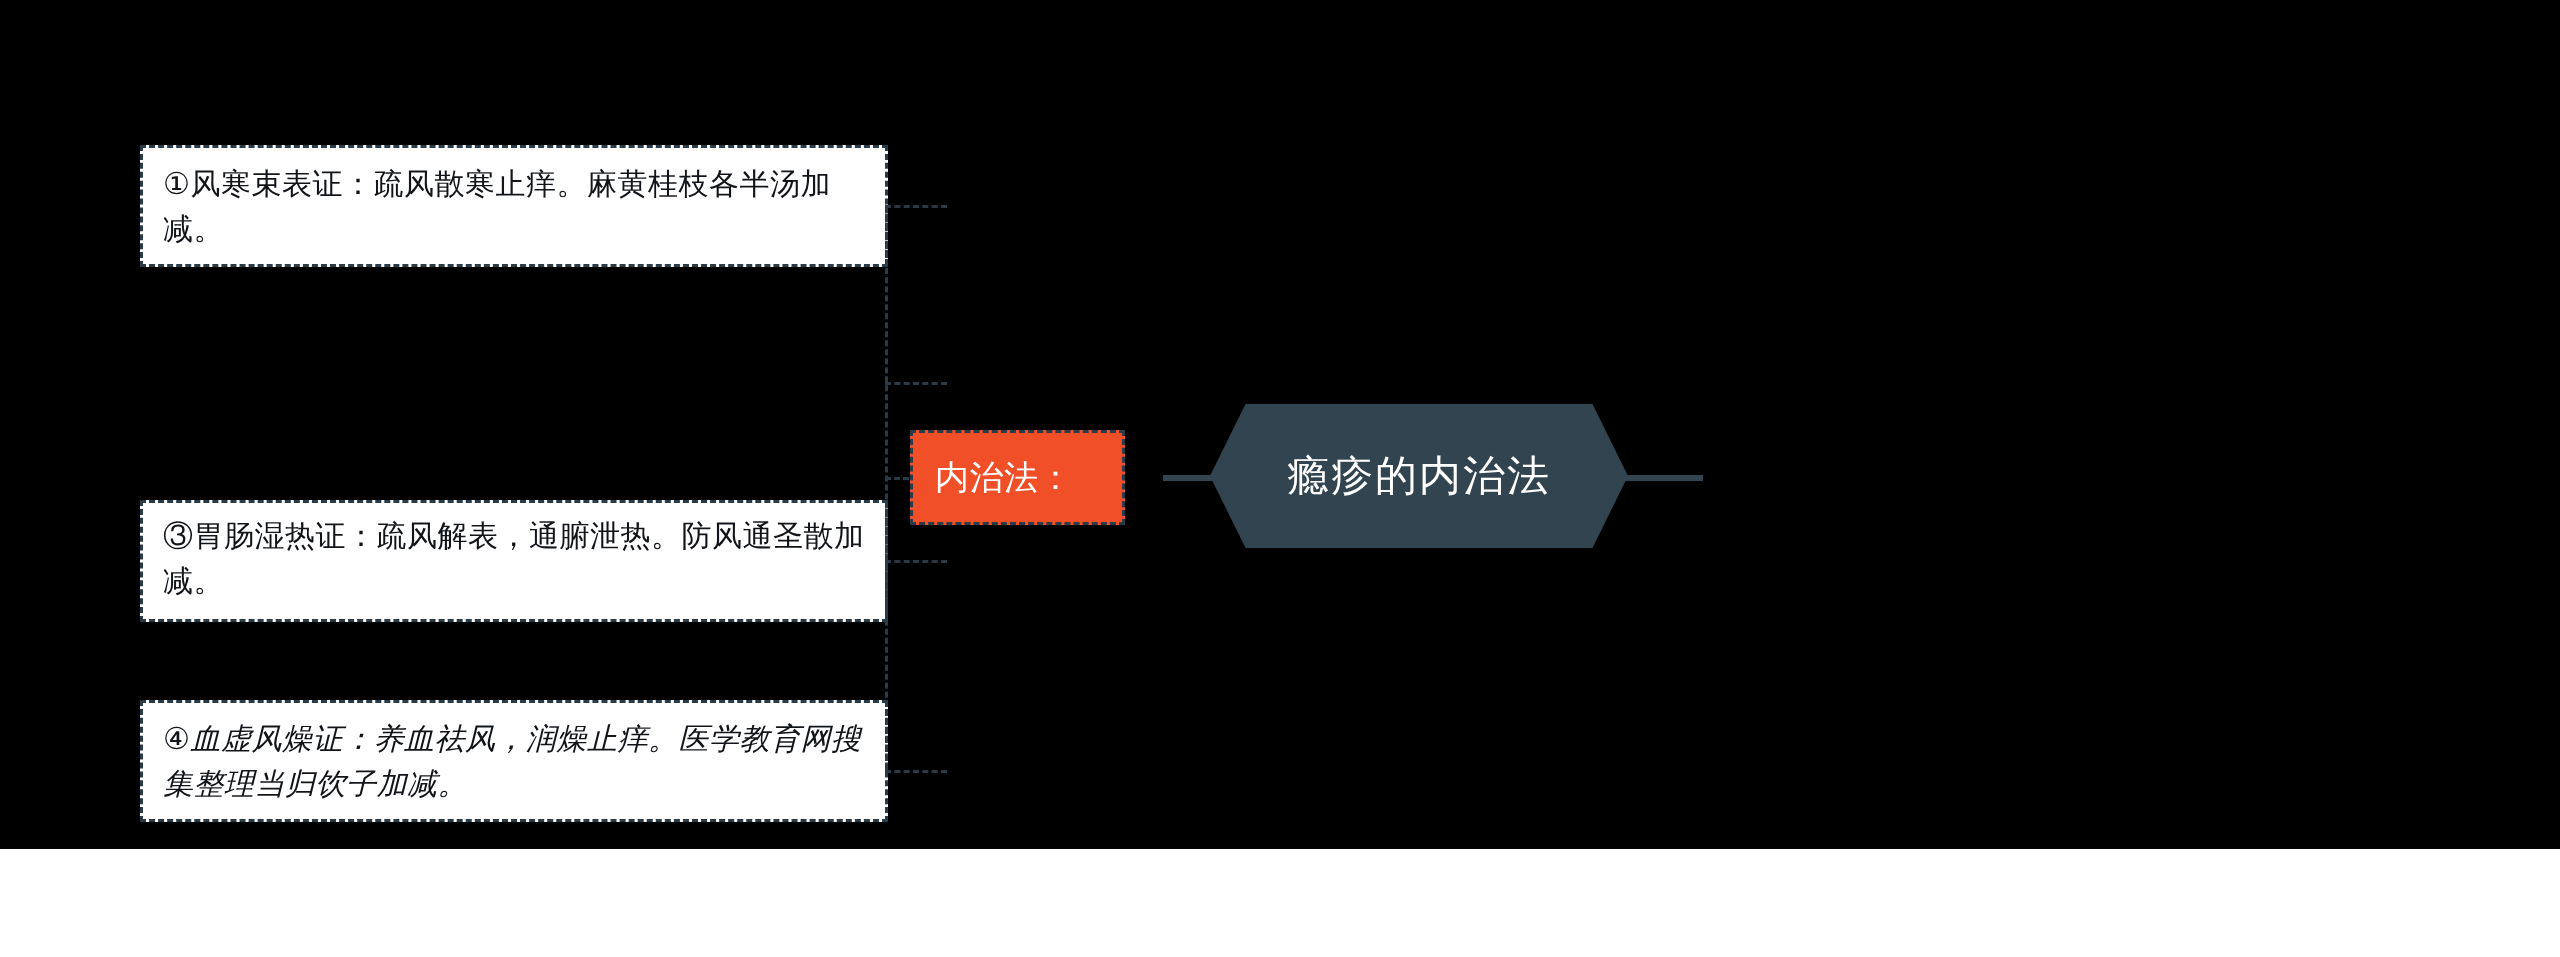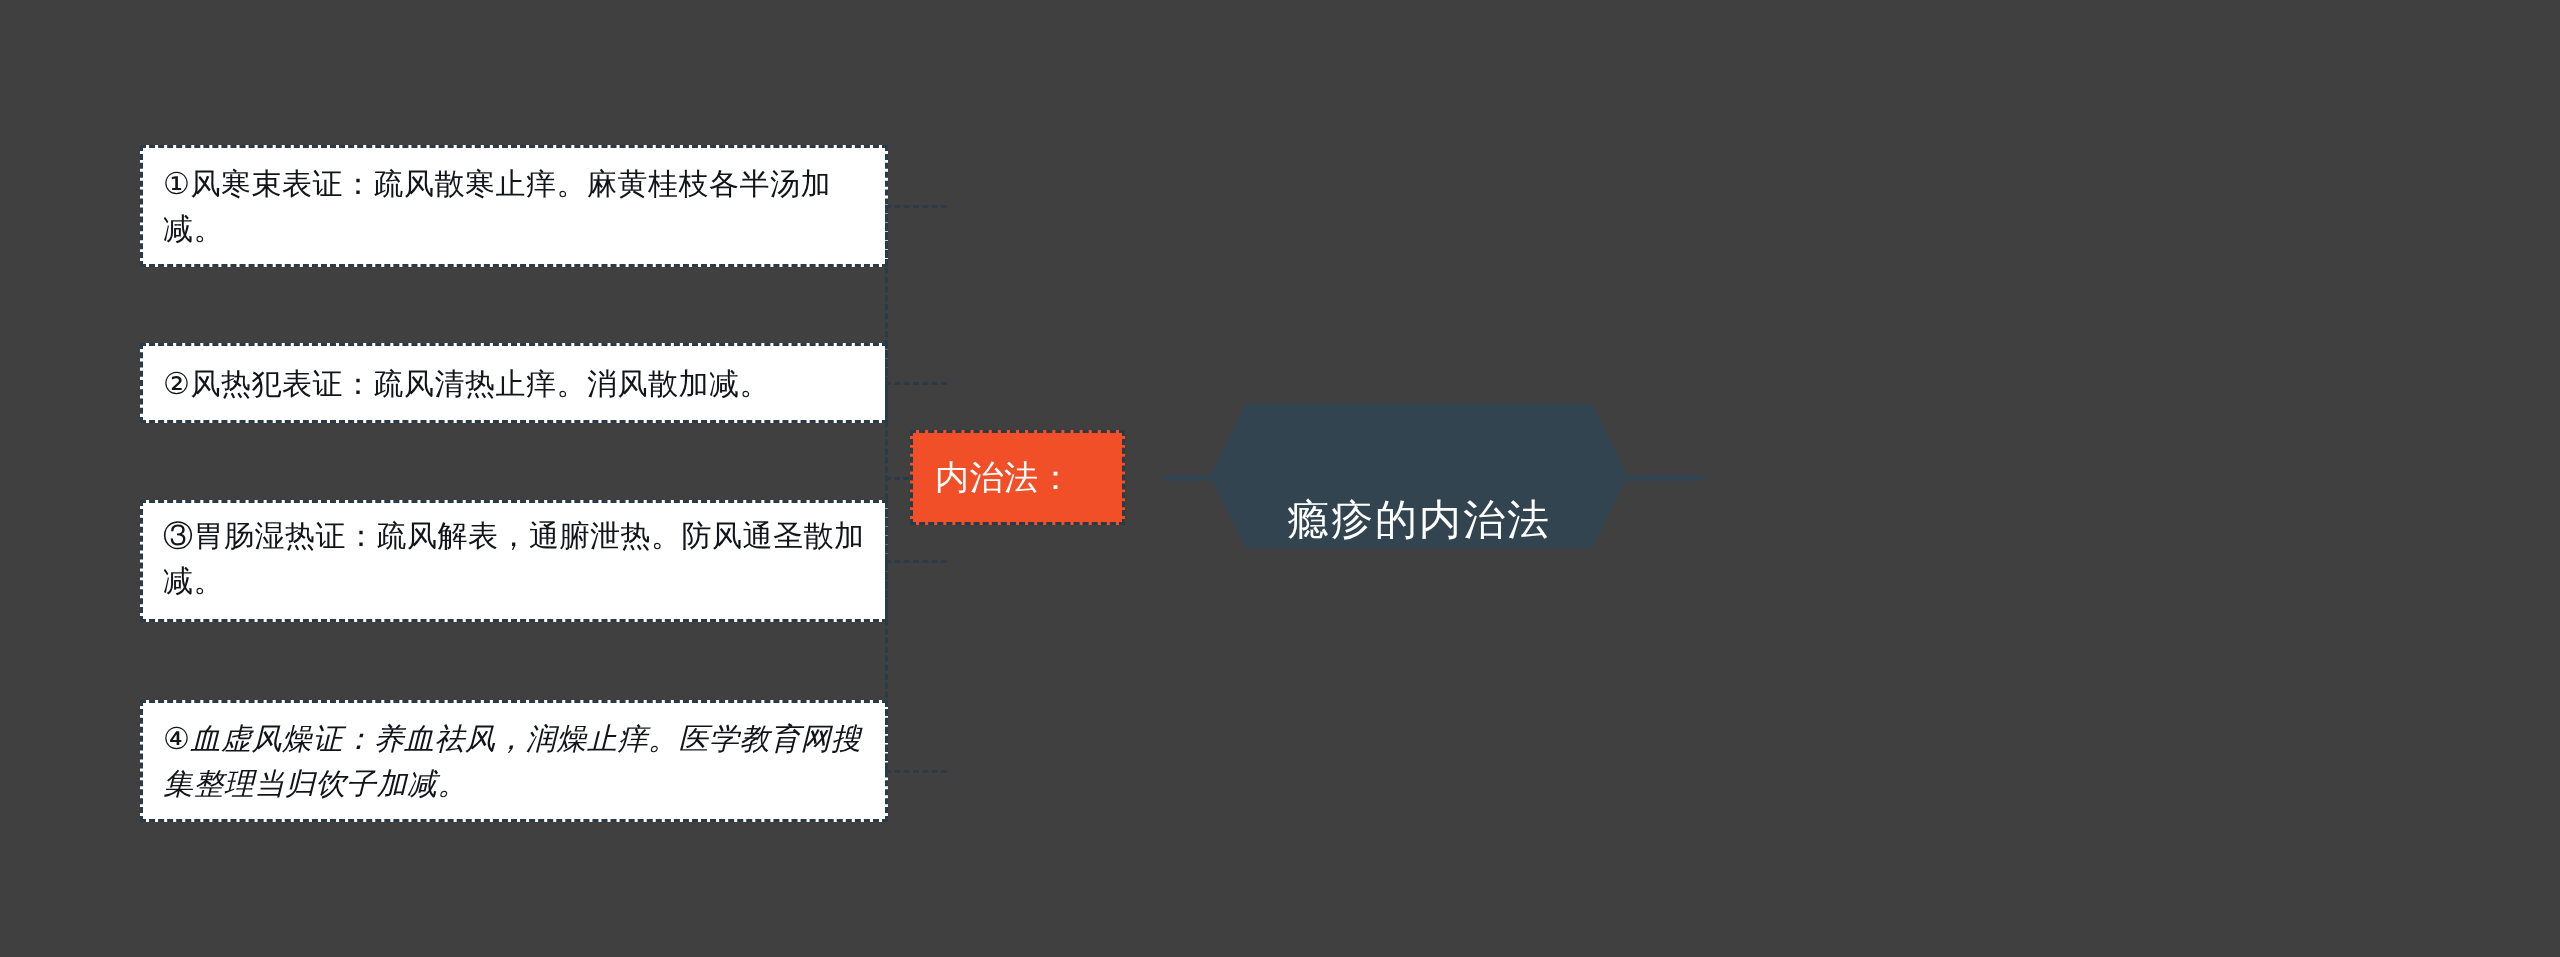--- a/index.html
+++ b/index.html
@@ -7,22 +7,22 @@
     margin: 0;
     padding: 0;
     background: #ffffff;
   }
   body {
     font-family: "DejaVu Sans", "Liberation Sans", sans-serif;
   }
   #canvas {
     position: relative;
     width: 2560px;
-    height: 957px;
-    background: #404040;
+    height: 849px;
+    background: #000000;
     overflow: hidden;
   }
 
   
   .note-box {
     position: absolute;
     box-sizing: border-box;
     border: 3px dashed #2b3a47;
     background: #ffffff;
     display: flex;
@@ -99,42 +99,39 @@
   
   #hexagon {
     position: absolute;
     left: 1210px;
     top: 404px;
     width: 418px;
     height: 144px;
     background: #32444f;
     clip-path: polygon(8.5% 0%, 91.5% 0%, 100% 50%, 91.5% 100%, 8.5% 100%, 0% 50%);
     display: flex;
-    align-items: flex-end;
+    align-items: center;
     justify-content: center;
   }
   #hexagon .hex-text {
     color: #ffffff;
     font-size: 42px;
     letter-spacing: 2px;
     white-space: nowrap;
   }
 </style>
 </head>
 <body>
 
 <div id="canvas">
 
   <div class="note-box" id="note-1">
     <span class="note-text">①风寒束表证：疏风散寒止痒。麻黄桂枝各半汤加减。</span>
   </div>
 
-  <div class="note-box" id="note-2">
-    <span class="note-text">②风热犯表证：疏风清热止痒。消风散加减。</span>
-  </div>
 
   <div class="note-box" id="note-3">
     <span class="note-text">③胃肠湿热证：疏风解表，通腑泄热。防风通圣散加减。</span>
   </div>
 
   <div class="note-box" id="note-4">
     <span class="note-text">④血虚风燥证：养血祛风，润燥止痒。医学教育网搜集整理当归饮子加减。</span>
   </div>
 
   <div class="spine-v" id="spine-trunk"></div>

